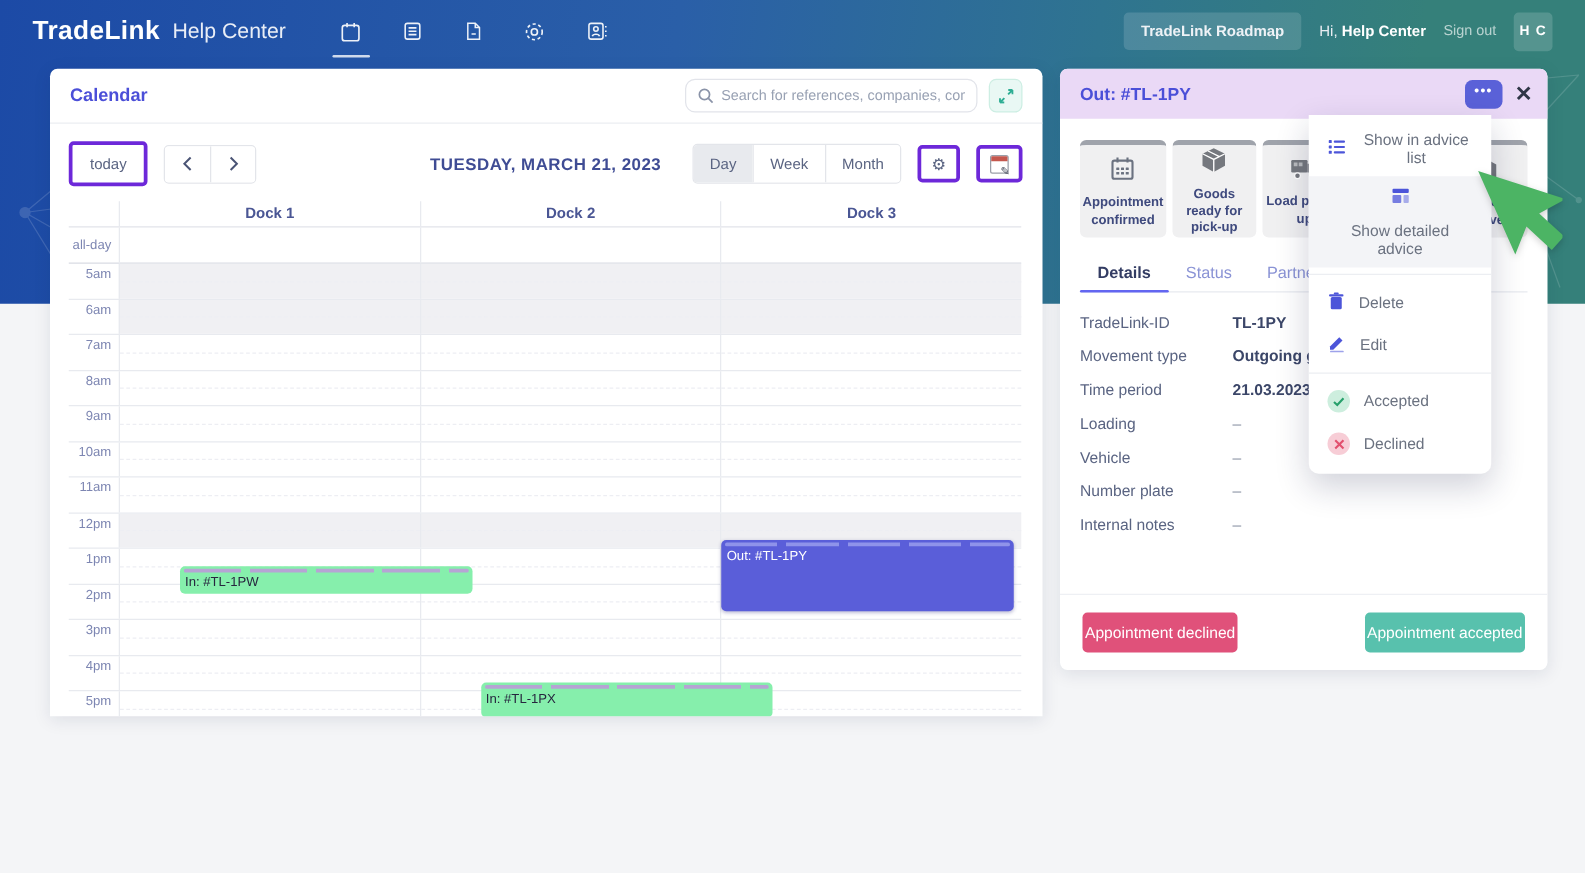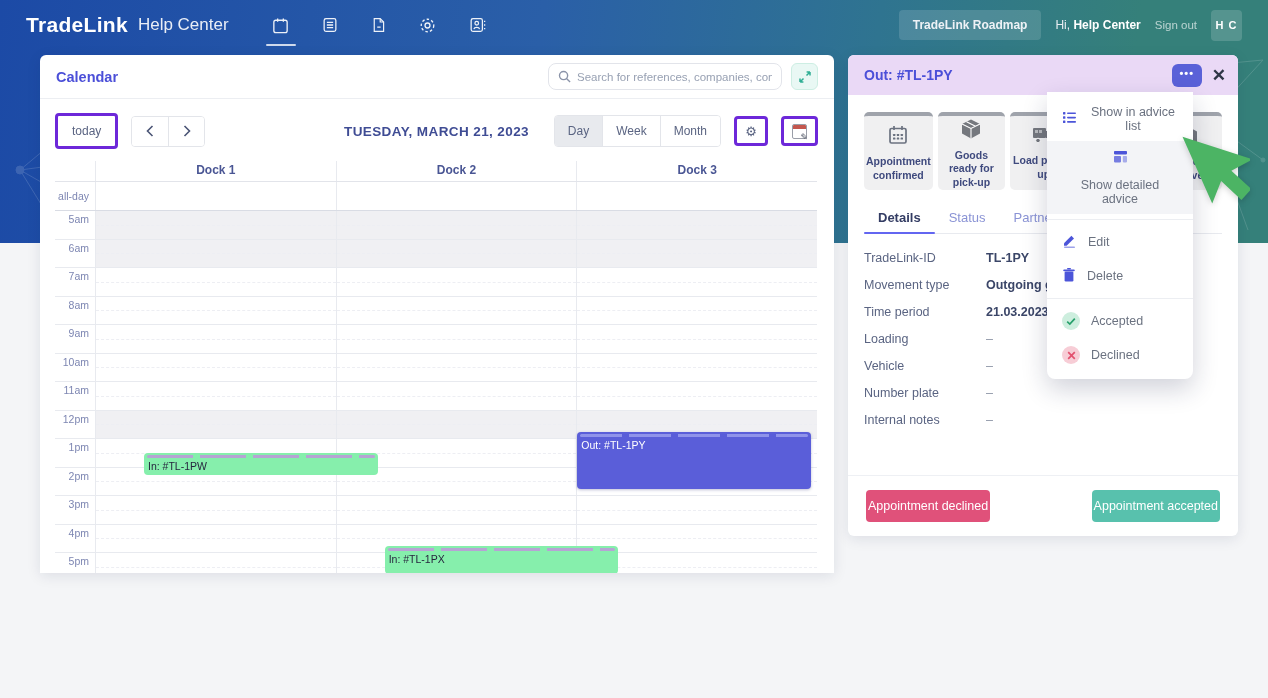--- a/index.html
+++ b/index.html
@@ -491,33 +491,33 @@
       <div class="menu-item hl">
         <span><svg width="15" height="15" viewBox="0 0 15 15" fill="#4c55d9">
             <rect x="1" y="2" width="13" height="3.4" rx=".8"></rect>
             <rect x="1" y="7" width="7" height="6.4" rx=".8" opacity=".75"></rect>
             <rect x="9.8" y="7" width="4.2" height="6.4" rx=".8" opacity=".45"></rect>
           </svg></span>
         <span>Show detailed advice</span>
       </div>
       <div class="menu-divider"></div>
       <div class="menu-item">
-        <span><svg width="15" height="15" viewBox="0 0 15 15" fill="#4c55d9">
-            <path d="M2 10.2 L9.4 2.8 L12 5.4 L4.6 12.8 L2 12.8 Z"></path>
-            <rect x="2" y="13.6" width="11" height="1.4" rx=".7" opacity=".55"></rect>
-          </svg></span>
-        <span>Edit</span>
-      </div>
-      <div class="menu-item">
         <span><svg width="14" height="15" viewBox="0 0 14 15" fill="#4c55d9">
             <rect x="2.6" y="4.6" width="8.8" height="9.8" rx="1.2"></rect>
             <rect x="1.2" y="2.4" width="11.6" height="1.8" rx=".9"></rect>
             <rect x="5" y="1" width="4" height="1.6" rx=".8"></rect>
           </svg></span>
         <span>Delete</span>
+      </div>
+      <div class="menu-item">
+        <span><svg width="15" height="15" viewBox="0 0 15 15" fill="#4c55d9">
+            <path d="M2 10.2 L9.4 2.8 L12 5.4 L4.6 12.8 L2 12.8 Z"></path>
+            <rect x="2" y="13.6" width="11" height="1.4" rx=".7" opacity=".55"></rect>
+          </svg></span>
+        <span>Edit</span>
       </div>
       <div class="menu-divider"></div>
       <div class="menu-item">
         <span>
           <span class="mi-circle green">
             <svg width="10" height="9" viewBox="0 0 10 9" fill="none" stroke="#27a06b" stroke-width="1.7">
               <path d="M1.2 4.6 L3.8 7 L8.8 1.6"></path>
             </svg>
           </span>
         </span>

